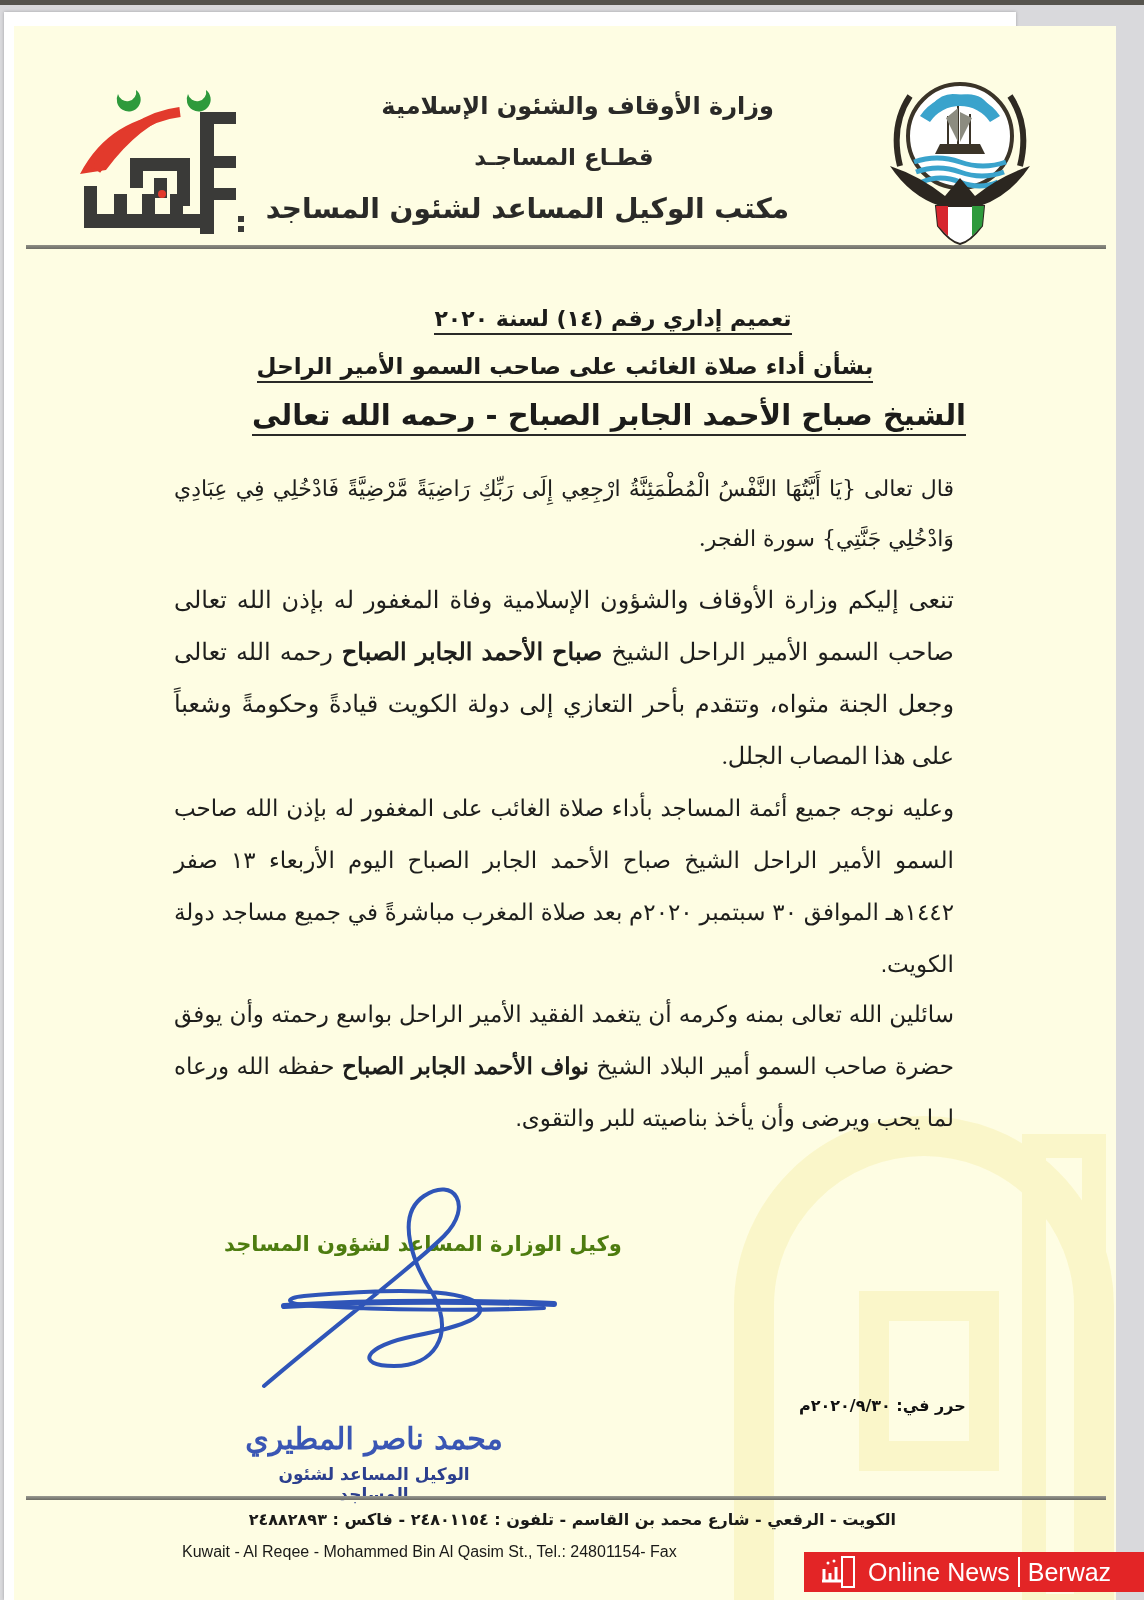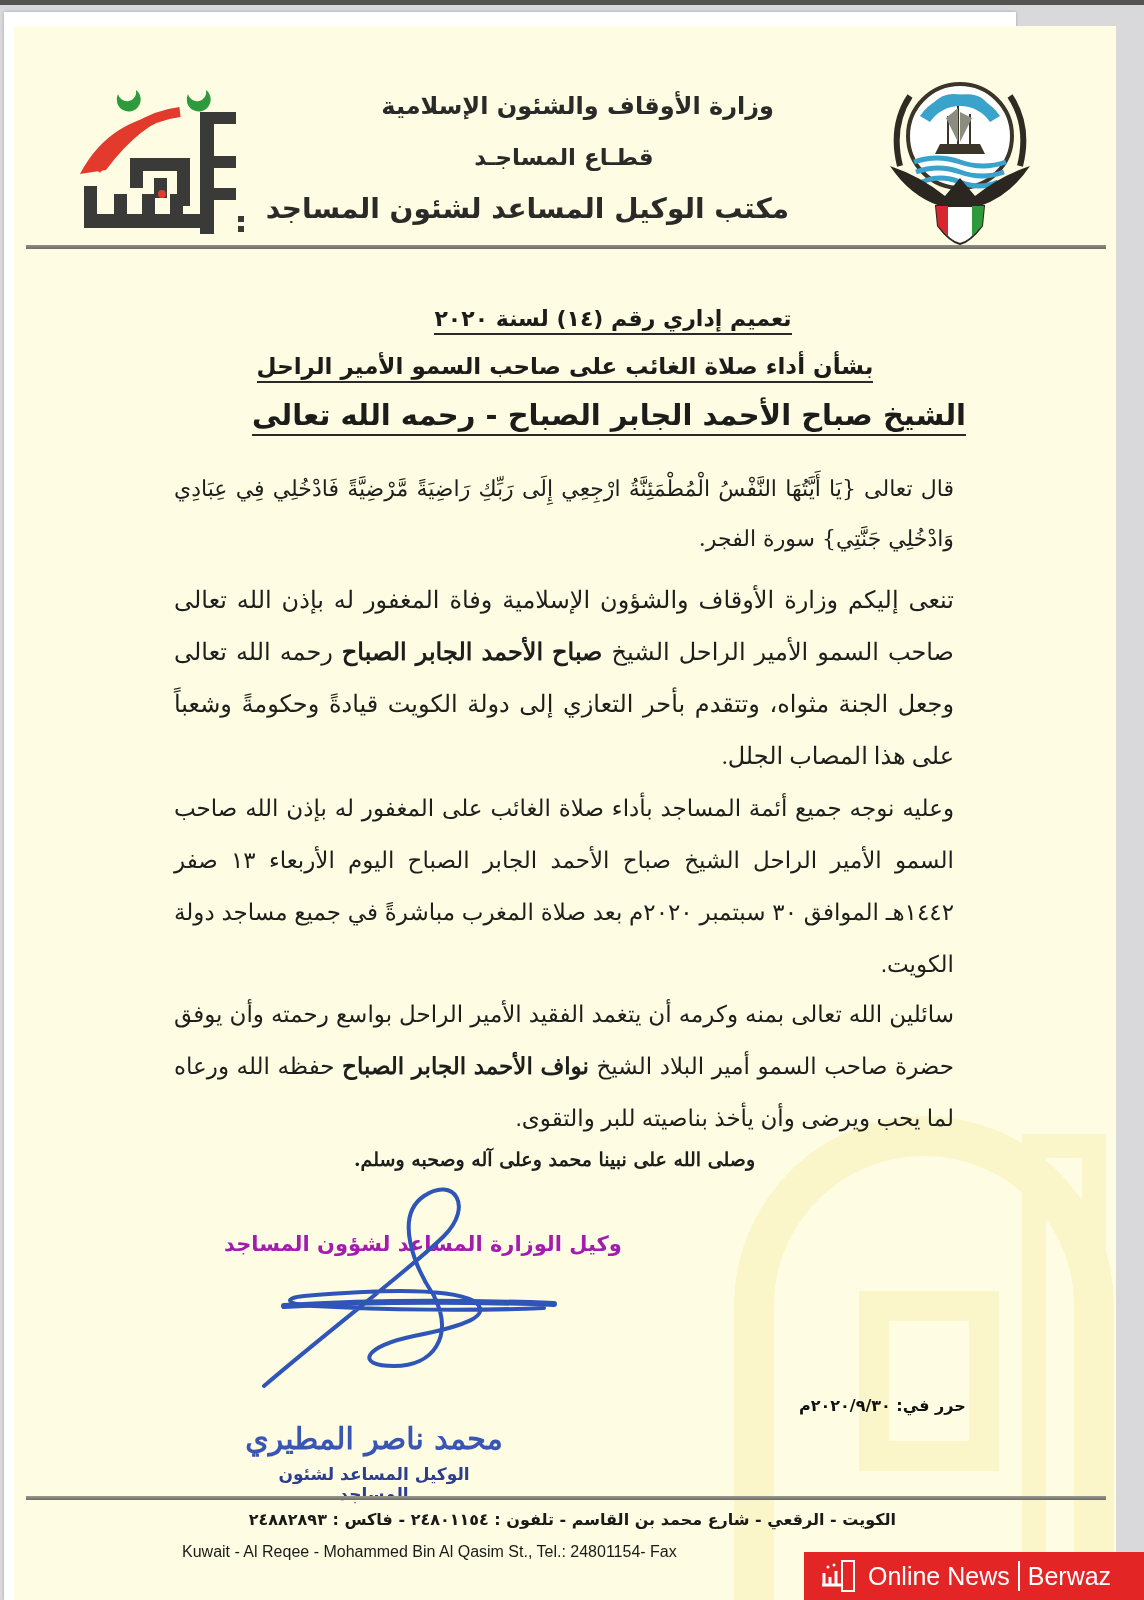--- a/index.html
+++ b/index.html
@@ -55,21 +55,21 @@
   .p1 { top:438px; }
   .p2 { top:548px; font-family:Liberation Serif, serif; font-size:24px; line-height:52px; }
   .p3 { top:756px; font-family:"Liberation Sans", sans-serif; font-size:23px; line-height:52px; }
   .p4 { top:962px; font-family:"Liberation Sans", sans-serif; font-size:23px; line-height:52px; }
   .closing {
     position:absolute; left:340px; top:1122px; direction:rtl; font-size:19px;
     font-family:"DejaVu Serif", serif; font-weight:bold; color:#1e1e1c;
   }
   .sig-title {
     position:absolute; left:210px; top:1206px; direction:rtl; font-size:21px; font-weight:bold;
-    color:#a21caf; white-space:nowrap;
+    color:#4d7c0f; white-space:nowrap;
   }
   .signature { position:absolute; left:230px; top:1150px; width:320px; height:240px; }
   .date-line {
     position:absolute; left:785px; top:1370px; direction:rtl; font-size:16px; font-weight:bold;
     color:#111; white-space:nowrap;
   }
   .stamp-name {
     position:absolute; left:230px; top:1395px; width:260px; text-align:center; direction:rtl;
     font-size:30px; font-weight:bold; color:#3a56b4; font-family:"DejaVu Serif", serif;
     letter-spacing:1px;
@@ -85,21 +85,21 @@
   .footer-ar {
     position:absolute; right:220px; top:1484px; direction:rtl; font-size:16px; font-weight:bold;
     color:#1a1a18; white-space:nowrap;
   }
   .footer-en {
     position:absolute; left:168px; top:1517px; font-size:16px; color:#1a1a18; white-space:nowrap;
     font-family:"Liberation Sans", sans-serif;
   }
   
   .badge {
-    position:absolute; left:804px; top:1552px; width:340px; height:48px; background:#e32526;
+    position:absolute; left:804px; top:1552px; width:340px; height:40px; background:#e32526;
     display:flex; align-items:center; color:#fff; font-family:"Liberation Sans", sans-serif;
   }
   .badge-logo { width:40px; height:34px; margin-left:14px; margin-right:10px; }
   .badge-text1 { font-size:25px; }
   .badge-sep { width:2px; height:30px; background:#fff; margin:0 8px; }
   .badge-text2 { font-size:25px; }
 </style>
 </head>
 <body>
 
@@ -170,21 +170,20 @@
     <div class="title t3"><span>الشيخ صباح الأحمد الجابر الصباح - رحمه الله تعالى</span></div>
 
     <div class="body-block p1">قال تعالى {يَا أَيَّتُهَا النَّفْسُ الْمُطْمَئِنَّةُ ارْجِعِي إِلَى رَبِّكِ رَاضِيَةً مَّرْضِيَّةً فَادْخُلِي فِي عِبَادِي وَادْخُلِي جَنَّتِي} سورة الفجر.</div>
     <div class="body-block p2">
       <span>تنعى إليكم وزارة الأوقاف والشؤون الإسلامية وفاة المغفور له بإذن الله تعالى صاحب السمو الأمير الراحل الشيخ </span><b>صباح الأحمد الجابر الصباح</b><span> رحمه الله تعالى وجعل الجنة مثواه، وتتقدم بأحر التعازي إلى دولة الكويت قيادةً وحكومةً وشعباً على هذا المصاب الجلل.</span>
     </div>
     <div class="body-block p3">وعليه نوجه جميع أئمة المساجد بأداء صلاة الغائب على المغفور له بإذن الله صاحب السمو الأمير الراحل الشيخ صباح الأحمد الجابر الصباح اليوم الأربعاء ١٣ صفر ١٤٤٢هـ الموافق ٣٠ سبتمبر ٢٠٢٠م بعد صلاة المغرب مباشرةً في جميع مساجد دولة الكويت.</div>
     <div class="body-block p4">
       <span>سائلين الله تعالى بمنه وكرمه أن يتغمد الفقيد الأمير الراحل بواسع رحمته وأن يوفق حضرة صاحب السمو أمير البلاد الشيخ </span><b>نواف الأحمد الجابر الصباح</b><span> حفظه الله ورعاه لما يحب ويرضى وأن يأخذ بناصيته للبر والتقوى.</span>
     </div>
-    <div class="closing">وصلى الله على نبينا محمد وعلى آله وصحبه وسلم.</div>
 
     <div class="sig-title">وكيل الوزارة المساعد لشؤون المساجد</div>
     <svg class="signature" viewBox="0 0 320 240">
       <path d="M20 210 C90 150 170 90 200 60 C230 30 210 0 180 20 C150 40 170 90 190 120 C210 160 190 190 150 190 C110 190 120 170 170 160 C220 150 250 140 230 125 C200 110 120 115 60 120 C40 122 40 128 70 130 C140 134 230 135 300 132" fill="none" stroke="#2f55b8" stroke-width="4" stroke-linecap="round"></path>
       <path d="M40 130 C120 125 200 124 310 128" fill="none" stroke="#2f55b8" stroke-width="6" stroke-linecap="round"></path>
     </svg>
 
     <div class="date-line">
       <span>حرر في:</span>
       <span>٢٠٢٠/٩/٣٠م</span>

